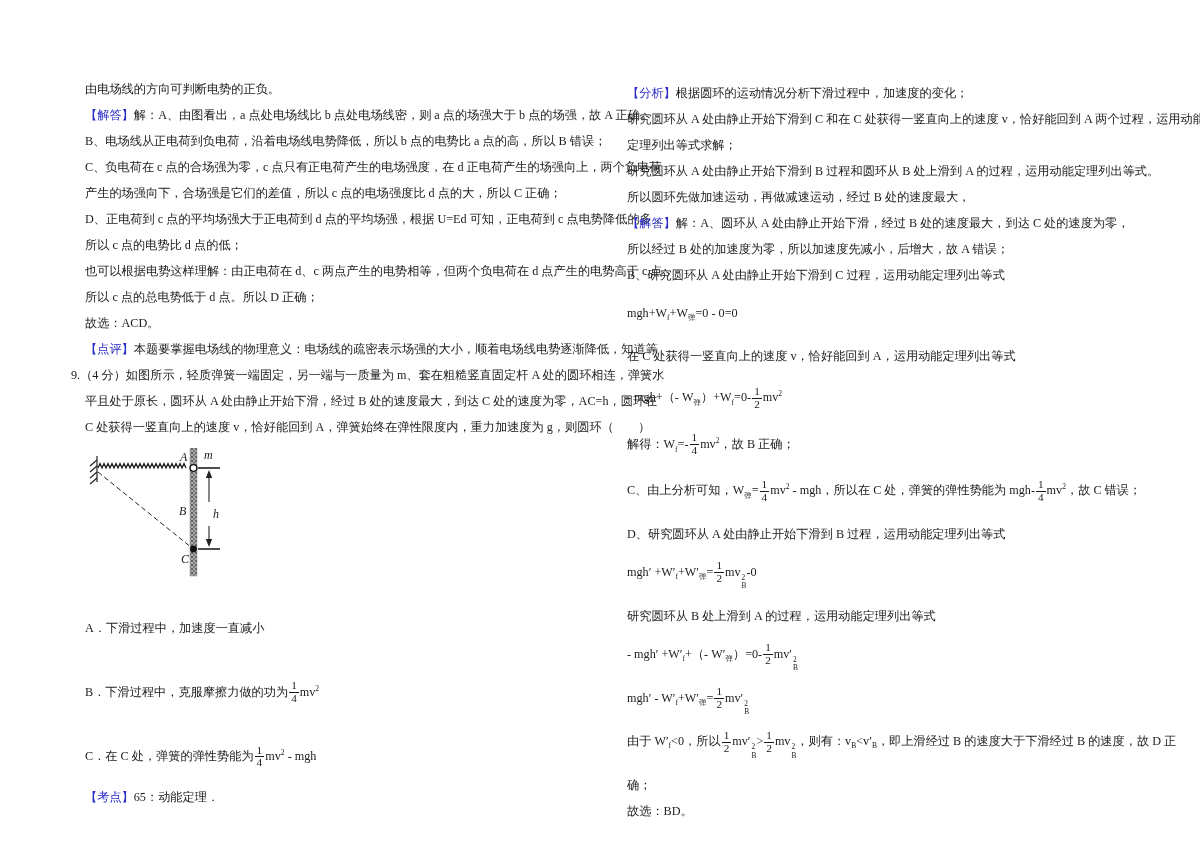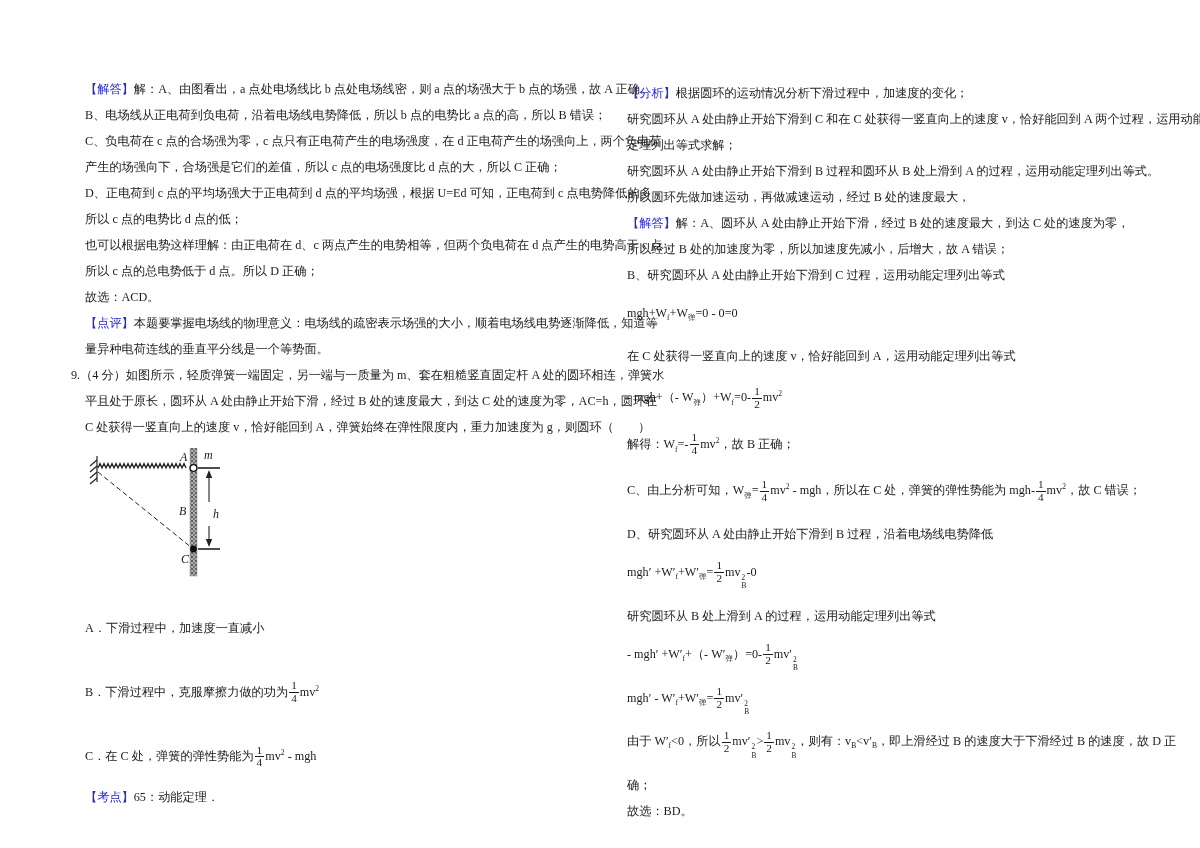--- a/index.html
+++ b/index.html
@@ -24,31 +24,31 @@
   .figure-wrap{margin:8px 0 12px 2px;width:150px;height:132px;}
   .option{margin-bottom:15px;white-space:nowrap;margin-top:35px;}
   .kaodian{margin-top:0;}
   svg text{font-family:"Liberation Serif","DejaVu Serif",serif;font-style:italic;font-size:12px;fill:#1b1b1d;}
 </style>
 </head>
 <body>
 
 <div class="col" id="col-left">
   <div id="left-lines">
+      <div class="line">由电场线的方向可判断电势的正负。</div>
       <div class="line"><span class="tag">【解答】</span>解：A、由图看出，a 点处电场线比 b 点处电场线密，则 a 点的场强大于 b 点的场强，故 A 正确。</div>
       <div class="line">B、电场线从正电荷到负电荷，沿着电场线电势降低，所以 b 点的电势比 a 点的高，所以 B 错误；</div>
       <div class="line">C、负电荷在 c 点的合场强为零，c 点只有正电荷产生的电场强度，在 d 正电荷产生的场强向上，两个负电荷</div>
       <div class="line">产生的场强向下，合场强是它们的差值，所以 c 点的电场强度比 d 点的大，所以 C 正确；</div>
       <div class="line">D、正电荷到 c 点的平均场强大于正电荷到 d 点的平均场强，根据 U=Ed 可知，正电荷到 c 点电势降低的多，</div>
       <div class="line">所以 c 点的电势比 d 点的低；</div>
       <div class="line">也可以根据电势这样理解：由正电荷在 d、c 两点产生的电势相等，但两个负电荷在 d 点产生的电势高于 c 点，</div>
       <div class="line">所以 c 点的总电势低于 d 点。所以 D 正确；</div>
       <div class="line">故选：ACD。</div>
       <div class="line"><span class="tag">【点评】</span>本题要掌握电场线的物理意义：电场线的疏密表示场强的大小，顺着电场线电势逐渐降低，知道等</div>
-      <div class="line">量异种电荷连线的垂直平分线是一个等势面。</div>
       <div class="line qfirst">9.（4 分）如图所示，轻质弹簧一端固定，另一端与一质量为 m、套在粗糙竖直固定杆 A 处的圆环相连，弹簧水</div>
       <div class="line">平且处于原长，圆环从 A 处由静止开始下滑，经过 B 处的速度最大，到达 C 处的速度为零，AC=h，圆环在</div>
       <div class="line">C 处获得一竖直向上的速度 v，恰好能回到 A，弹簧始终在弹性限度内，重力加速度为 g，则圆环（　　）</div>
     </div>
 
   <div class="figure-wrap">
     <svg width="150" height="132" viewBox="0 0 150 132">
       <defs>
         <pattern id="rodpat" width="4" height="4" patternUnits="userSpaceOnUse">
           <rect width="4" height="4" fill="#ababab"></rect>
@@ -111,21 +111,21 @@
       <div class="line">研究圆环从 A 处由静止开始下滑到 B 过程和圆环从 B 处上滑到 A 的过程，运用动能定理列出等式。</div>
       <div class="line">所以圆环先做加速运动，再做减速运动，经过 B 处的速度最大，</div>
       <div class="line"><span class="tag">【解答】</span>解：A、圆环从 A 处由静止开始下滑，经过 B 处的速度最大，到达 C 处的速度为零，</div>
       <div class="line">所以经过 B 处的加速度为零，所以加速度先减小，后增大，故 A 错误；</div>
       <div class="line">B、研究圆环从 A 处由静止开始下滑到 C 过程，运用动能定理列出等式</div>
       <div class="line formula">mgh+W<sub>f</sub>+W<sub>弹</sub>=0 - 0=0</div>
       <div class="line">在 C 处获得一竖直向上的速度 v，恰好能回到 A，运用动能定理列出等式</div>
       <div class="line formula">- mgh+（- W<sub>弹</sub>）+W<sub>f</sub>=0-<span class="frac"><span class="fn">1</span><span class="fd">2</span></span>mv<sup>2</sup></div>
       <div class="line formula">解得：W<sub>f</sub>=-<span class="frac"><span class="fn">1</span><span class="fd">4</span></span>mv<sup>2</sup>，故 B 正确；</div>
       <div class="line formula">C、由上分析可知，W<sub>弹</sub>=<span class="frac"><span class="fn">1</span><span class="fd">4</span></span>mv<sup>2</sup> - mgh，所以在 C 处，弹簧的弹性势能为 mgh-<span class="frac"><span class="fn">1</span><span class="fd">4</span></span>mv<sup>2</sup>，故 C 错误；</div>
-      <div class="line">D、研究圆环从 A 处由静止开始下滑到 B 过程，沿着电场线电势降低</div>
+      <div class="line">D、研究圆环从 A 处由静止开始下滑到 B 过程，运用动能定理列出等式</div>
       <div class="line formula">mgh′ +W′<sub>f</sub>+W′<sub>弹</sub>=<span class="frac"><span class="fn">1</span><span class="fd">2</span></span>mv<span class="stk">
           <span>2</span>
           <span>B</span>
         </span>-0</div>
       <div class="line">研究圆环从 B 处上滑到 A 的过程，运用动能定理列出等式</div>
       <div class="line formula">- mgh′ +W′<sub>f</sub>+（- W′<sub>弹</sub>）=0-<span class="frac"><span class="fn">1</span><span class="fd">2</span></span>mv′<span class="stk">
           <span>2</span>
           <span>B</span>
         </span></div>
       <div class="line formula">mgh′ - W′<sub>f</sub>+W′<sub>弹</sub>=<span class="frac"><span class="fn">1</span><span class="fd">2</span></span>mv′<span class="stk">

